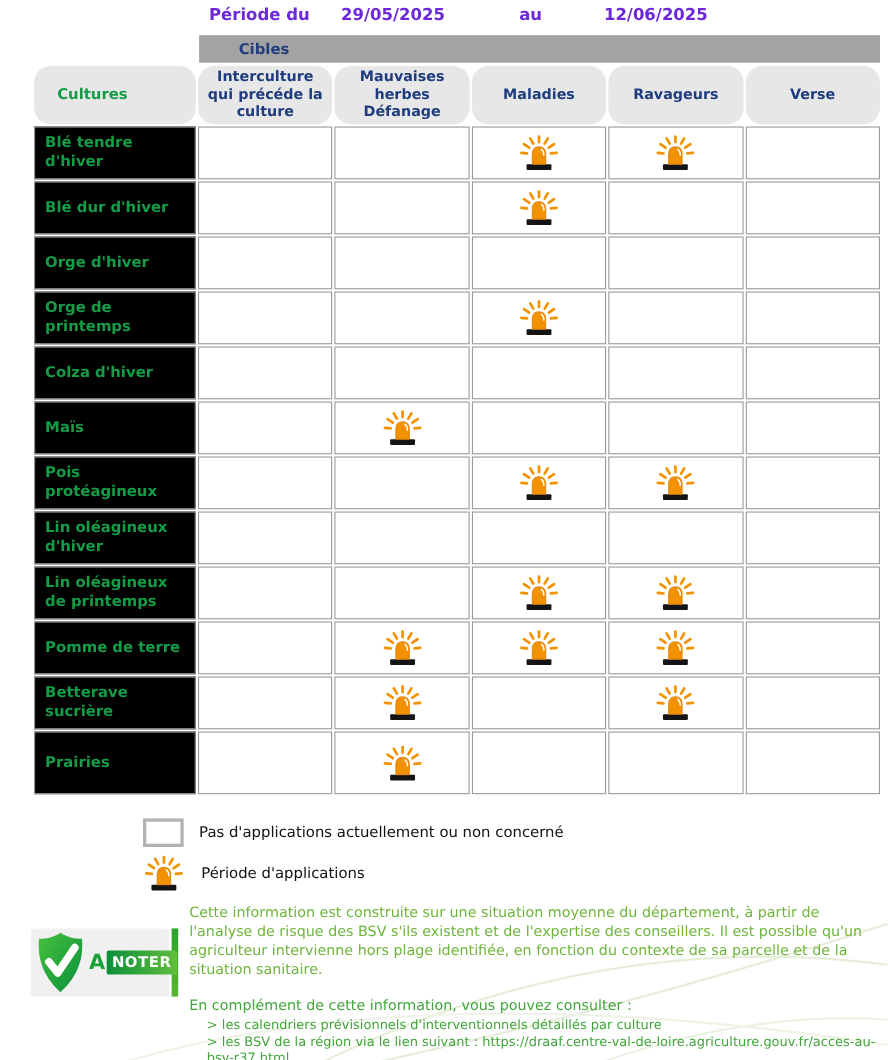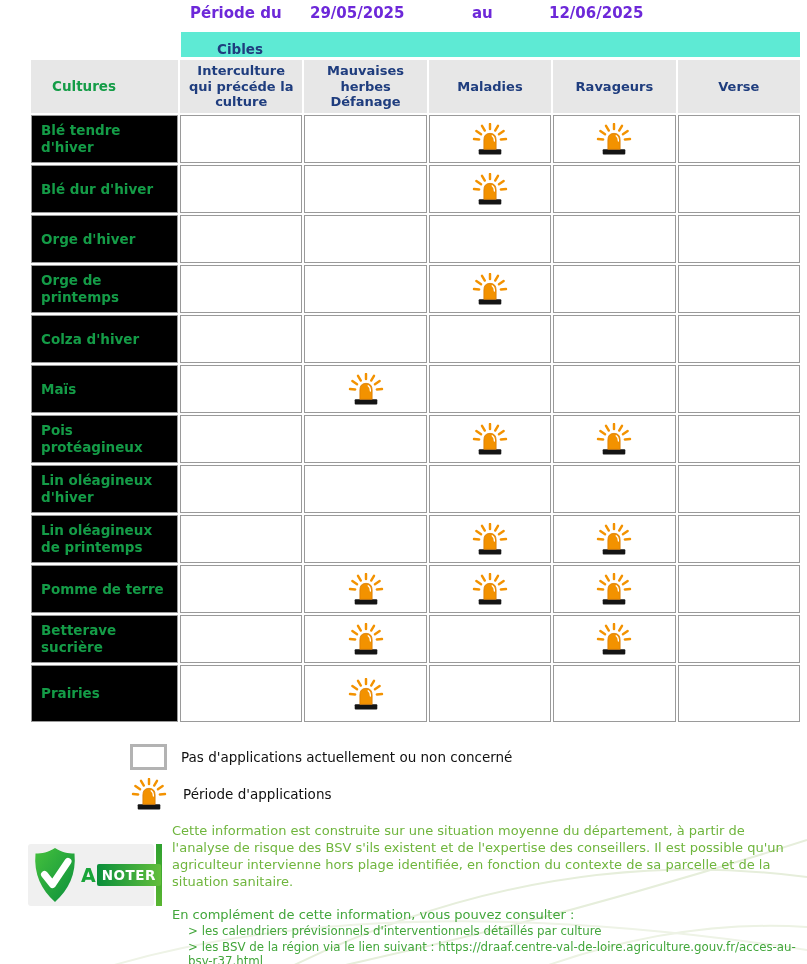--- a/index.html
+++ b/index.html
@@ -12,33 +12,33 @@
   
   .period-bar { position:relative; height:26px; margin-top:2px; }
   .period-bar span { position:absolute; top:2px; font-weight:bold; font-size:15px; color:#6d28d9; white-space:nowrap; }
   .p-label  { left:190px; }
   .p-from   { left:310px; }
   .p-au     { left:472px; }
   .p-to     { left:549px; }
 
   
   .cibles-bar {
-    margin:4px 0 0 181px; width:619px; height:25px; background:#5eead4;
-    display:flex; align-items:flex-end;
+    margin:4px 0 0 181px; width:619px; height:25px; background:#a3a3a3;
+    display:flex; align-items:center;
   }
   .cibles-bar span { padding-left:36px; color:#1f3d7e; font-weight:bold; font-size:13.5px; }
 
   
   .tbl { margin:3px 0 0 31px; width:769px; }
   .tbl-head, .tbl-body {
     display:grid; grid-template-columns:147px repeat(5, 1fr); gap:2px;
   }
   .hcell {
     background:#e7e7e7; height:53px; display:flex; align-items:center; justify-content:center;
-    text-align:center; color:#1f3d7e; font-weight:bold; font-size:13px; line-height:1.22; padding:0 4px;
+    text-align:center; color:#1f3d7e; font-weight:bold; font-size:13px; line-height:1.22; padding:0 4px;border-radius:15px;
   }
   .hcell.cultures { justify-content:flex-start; text-align:left; color:#149c47; font-size:13.5px; padding-left:21px; }
   .tbl-body { margin-top:2px; }
   .cell { border:1px solid #9a9a9a; min-height:48px; }
   .label-cell {
     background:#000000; display:flex; align-items:center; padding:2px 2px 2px 9px;
     color:#149c47; font-weight:bold; font-size:13.5px; line-height:1.25;
   }
   .data-cell { background:#ffffff; display:flex; align-items:center; justify-content:center; }
   .tbl-body > .cell:nth-last-child(-n+6) { min-height:57px; }

